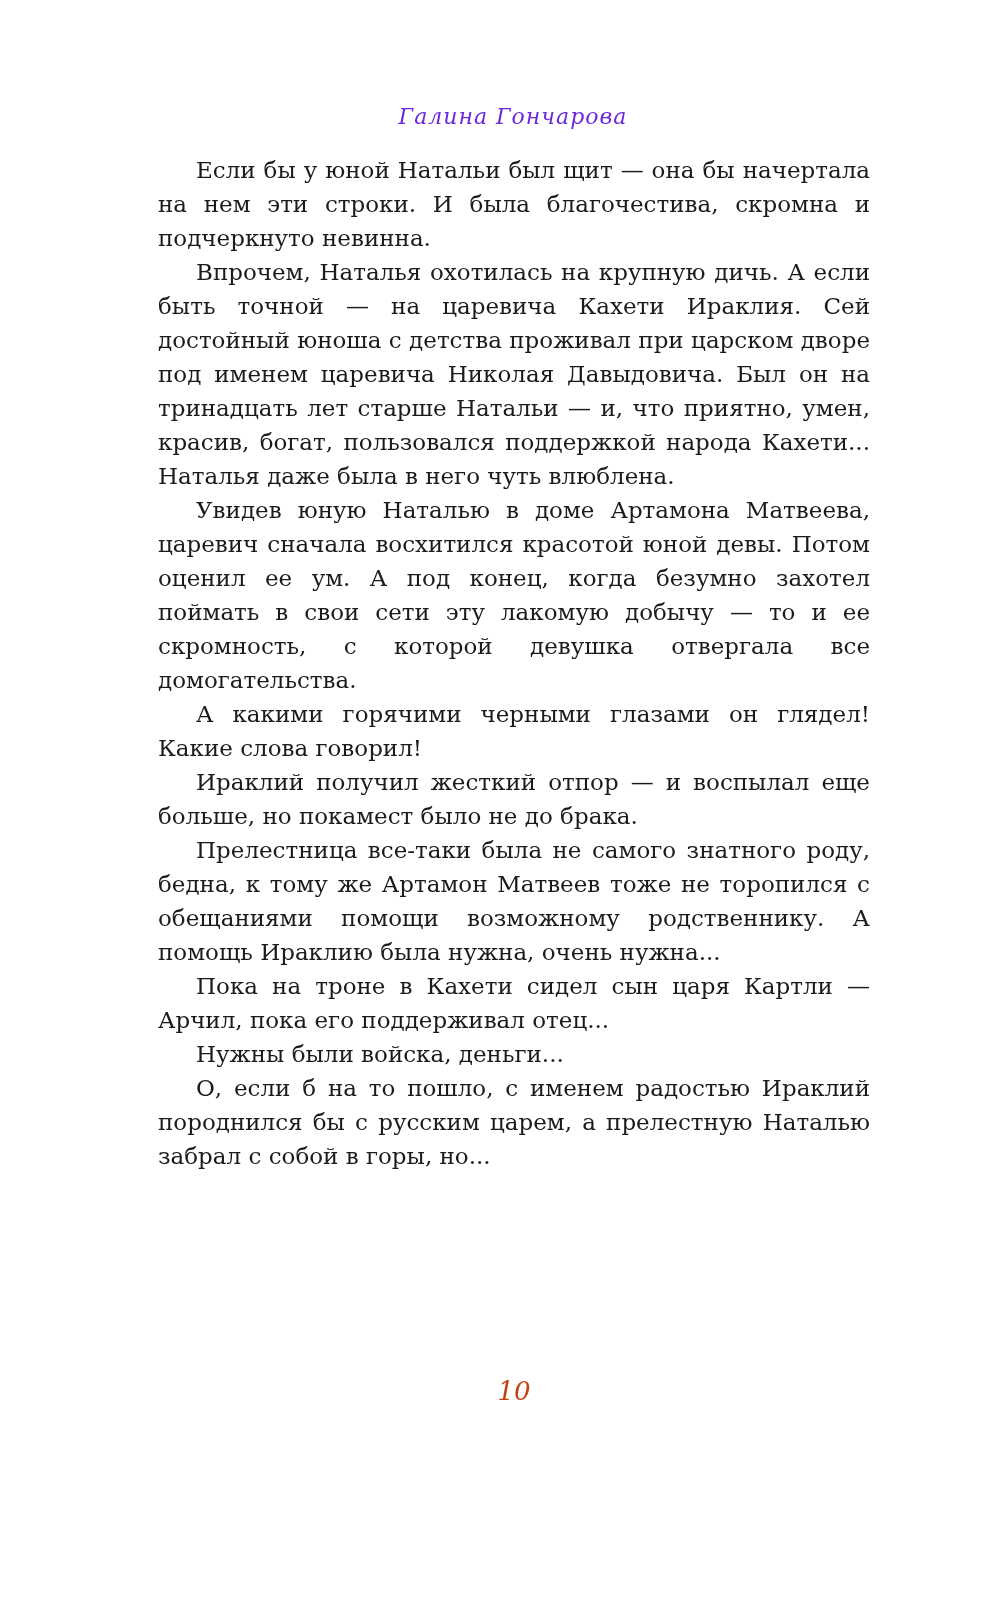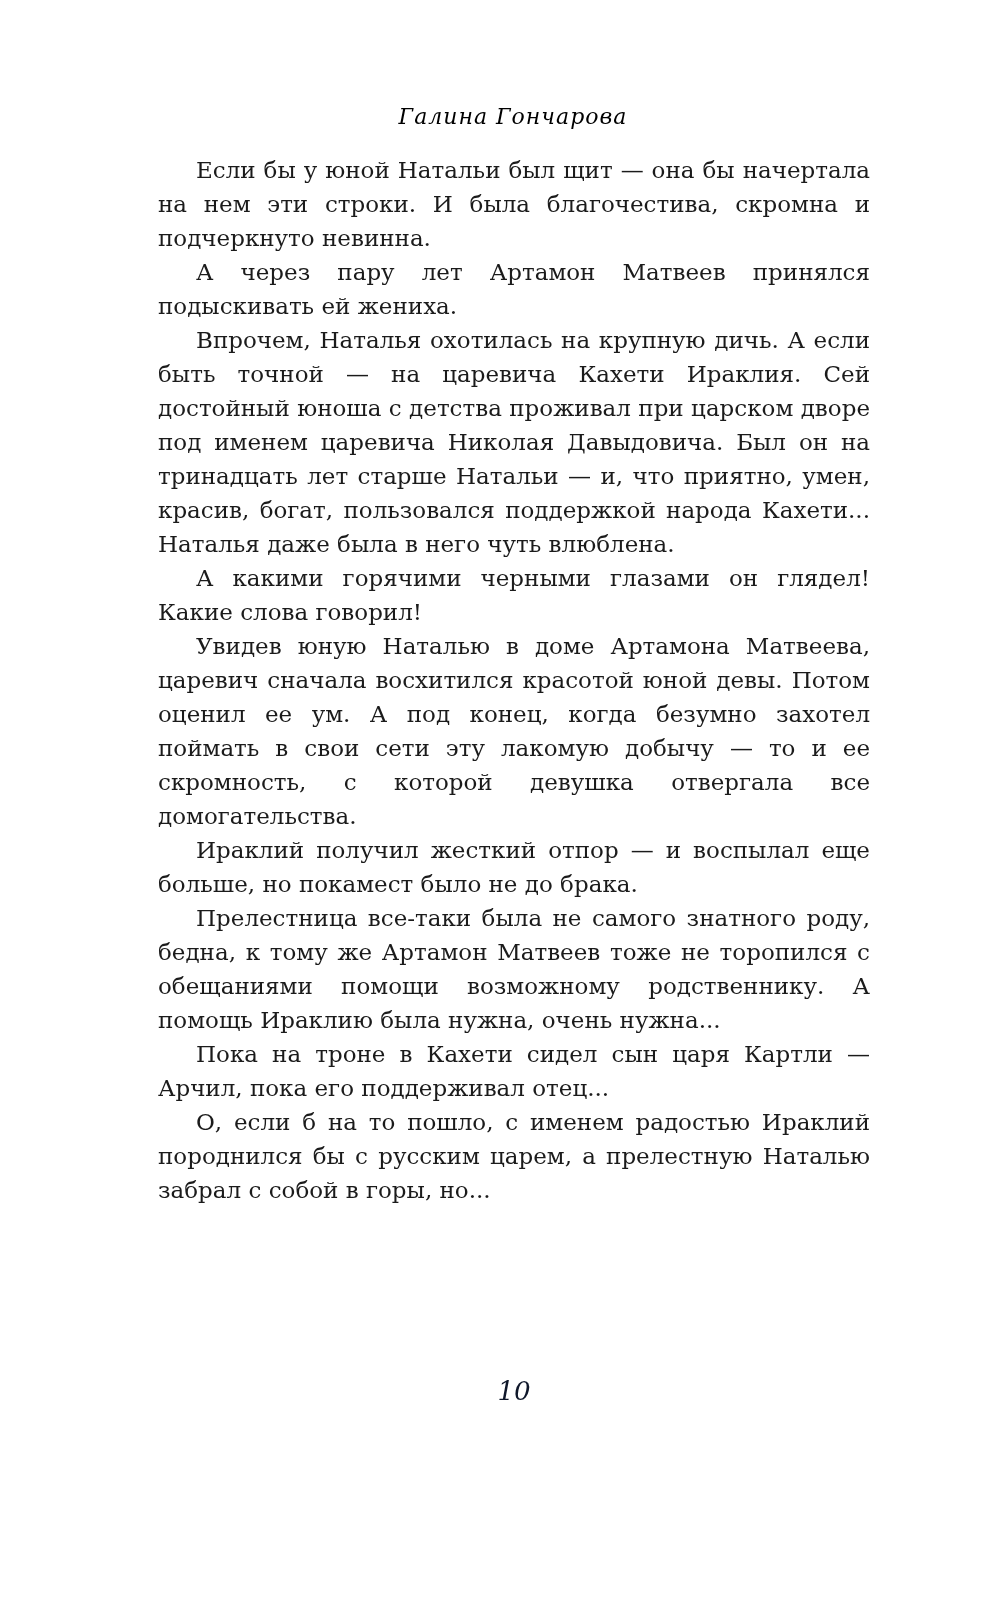--- a/index.html
+++ b/index.html
@@ -18,21 +18,21 @@
       overflow: hidden;
     }
     .running-header {
       padding-top: 104px;
       width: 710px;
       margin-left: 158px;
       text-align: center;
       font-style: italic;
       font-size: 22px;
       letter-spacing: 1px;
-      color: #000000;
+      color: #6d28d9;
     }
     .text-area {
       width: 712px;
       margin-left: 158px;
       margin-top: 24px;
       text-align: justify;
       font-size: 23px;
       line-height: 34px;
       hyphens: auto;
       -webkit-hyphens: auto;
@@ -43,35 +43,35 @@
       text-indent: 38px;
     }
     .page-number {
       position: absolute;
       top: 1376px;
       left: 158px;
       width: 712px;
       text-align: center;
       font-style: italic;
       font-size: 26px;
-      color: #0f172a;
+      color: #c2410c;
     }
   </style>
 </head>
 <body>
 
 <div class="page">
   <div class="running-header">Галина Гончарова</div>
 
   <div class="text-area" id="paragraphs">
       <p>Если бы у юной Натальи был щит — она бы начертала на нем эти строки. И была благочестива, скромна и подчеркнуто невинна.</p>
-      <p>А через пару лет Артамон Матвеев принялся подыскивать ей жениха.</p>
       <p>Впрочем, Наталья охотилась на крупную дичь. А если быть точной — на царевича Кахети Ираклия. Сей достойный юноша с детства проживал при царском дворе под именем царевича Николая Давыдовича. Был он на тринадцать лет старше Натальи — и, что приятно, умен, красив, богат, пользовался поддержкой народа Кахети... Наталья даже была в него чуть влюблена.</p>
+      <p>Увидев юную Наталью в доме Артамона Матвеева, царевич сначала восхитился красотой юной девы. Потом оценил ее ум. А под конец, когда безумно захотел поймать в свои сети эту лакомую добычу — то и ее скромность, с которой девушка отвергала все домогательства.</p>
       <p>А какими горячими черными глазами он глядел! Какие слова говорил!</p>
-      <p>Увидев юную Наталью в доме Артамона Матвеева, царевич сначала восхитился красотой юной девы. Потом оценил ее ум. А под конец, когда безумно захотел поймать в свои сети эту лакомую добычу — то и ее скромность, с которой девушка отвергала все домогательства.</p>
       <p>Ираклий получил жесткий отпор — и воспылал еще больше, но покамест было не до брака.</p>
       <p>Прелестница все-таки была не самого знатного роду, бедна, к тому же Артамон Матвеев тоже не торопился с обещаниями помощи возможному родственнику. А помощь Ираклию была нужна, очень нужна...</p>
       <p>Пока на троне в Кахети сидел сын царя Картли — Арчил, пока его поддерживал отец...</p>
+      <p>Нужны были войска, деньги...</p>
       <p>О, если б на то пошло, с именем радостью Ираклий породнился бы с русским царем, а прелестную Наталью забрал с собой в горы, но...</p>
     </div>
 
   <div class="page-number">10</div>
 </div>
 
 </body></html>

